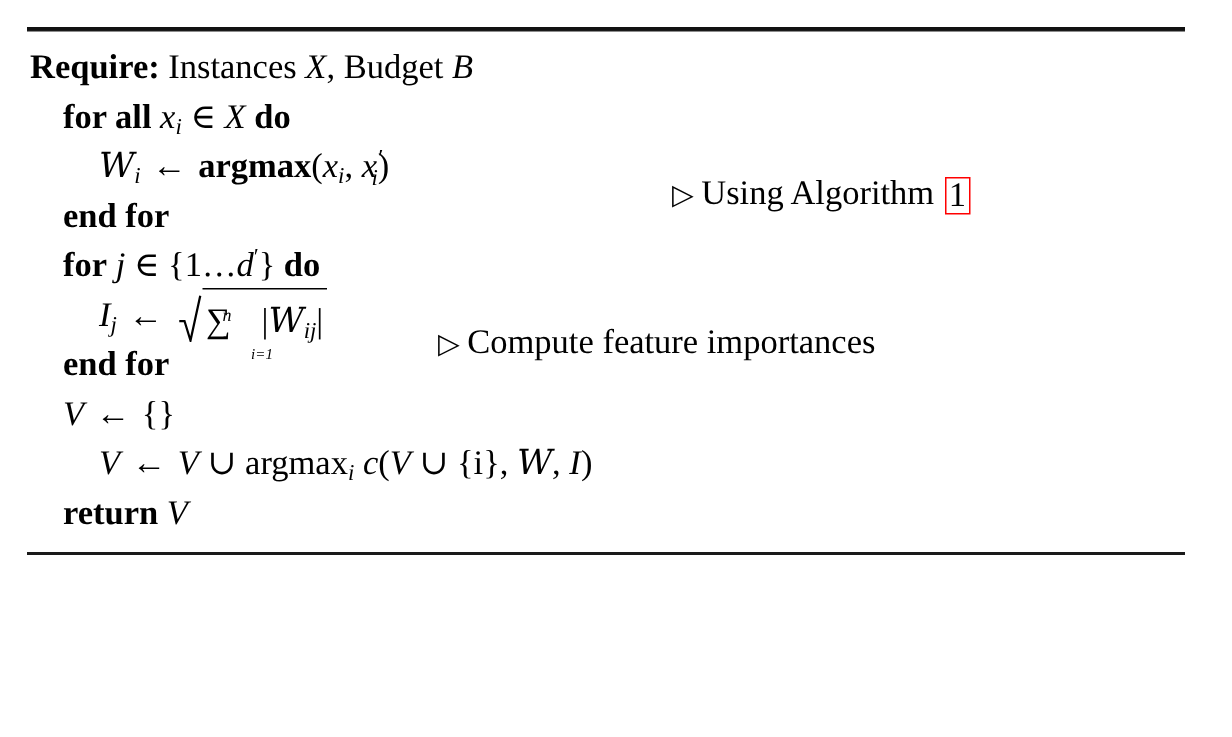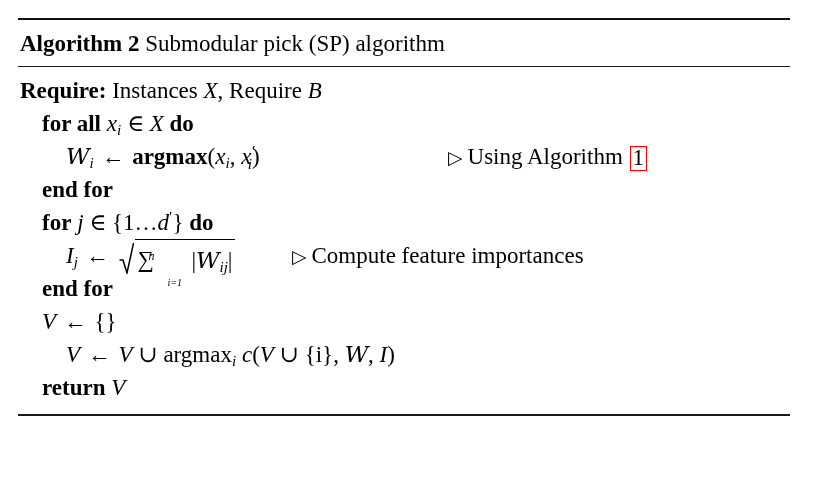--- a/index.html
+++ b/index.html
@@ -87,20 +87,21 @@
   }
 
   .op { font-style: normal; }
   .arrow { font-style: normal; padding: 0 2px; }
 
   
   .comment {
     position: absolute;
     white-space: nowrap;
     font-style: normal;
+    margin-top: 18px;
   }
   .tri {
     font-size: 0.82em;
     vertical-align: 0.04em;
     padding-right: 5px;
   }
 
   
   .linkbox {
     display: inline-block;
@@ -165,44 +166,40 @@
     font-size: 10px;
     font-style: italic;
     white-space: nowrap;
     margin-left: 24px;
   }
   .abs-expr {
     display: inline-block;
     vertical-align: middle;
     position: relative;
     top: 1px;
-    margin-left: 24px;
+    margin-left: 7px;
   }
 </style>
 </head>
 <body>
 
 <div id="algorithm-float">
 
   <div class="rule-thick"></div>
 
-  <div class="alg-title">
-    <span class="kw">Algorithm</span><span class="num">&nbsp;</span><span class="num">2</span>
-    <span class="rest">Submodular pick (SP) algorithm</span>
-  </div>
 
   <div class="rule-thin"></div>
 
   <div class="alg-body">
 
     <div class="line">
       <span class="kw">Require:</span>
       <span class="up">Instances</span>
       <span class="mathit">X</span><span>,</span>
-      <span class="up">Require</span>
+      <span class="up">Budget</span>
       <span class="mathit">B</span>
     </div>
 
     <div class="line ind1">
       <span class="kw">for all</span>
       <span class="mathit">x</span><sub>i</sub>
       <span class="op">∈</span>
       <span class="mathit">X</span>
       <span class="kw">do</span>
     </div>

